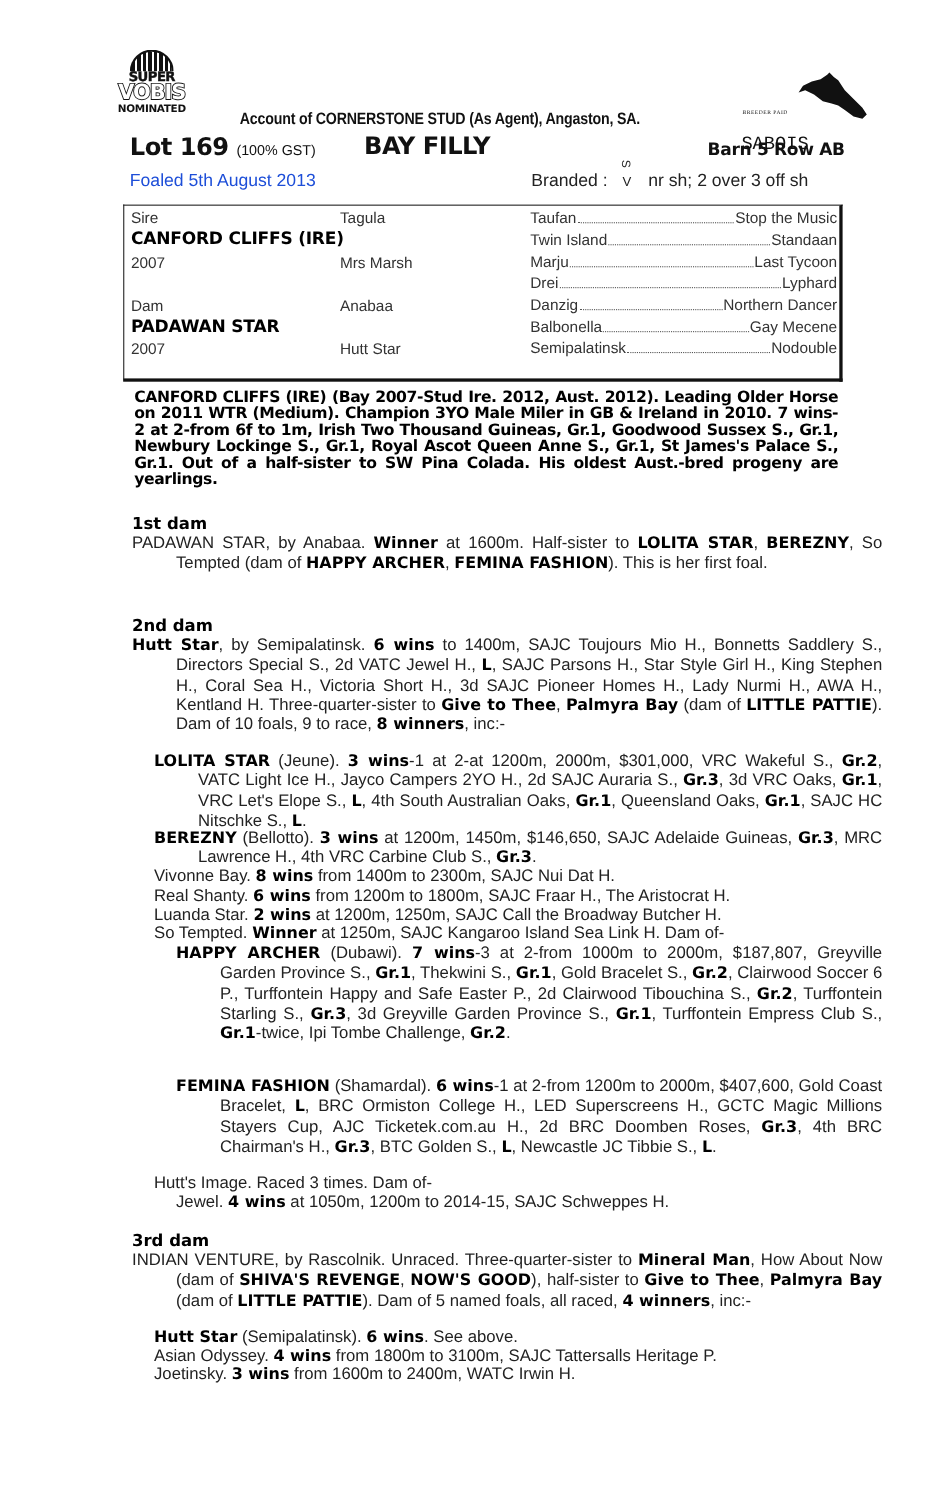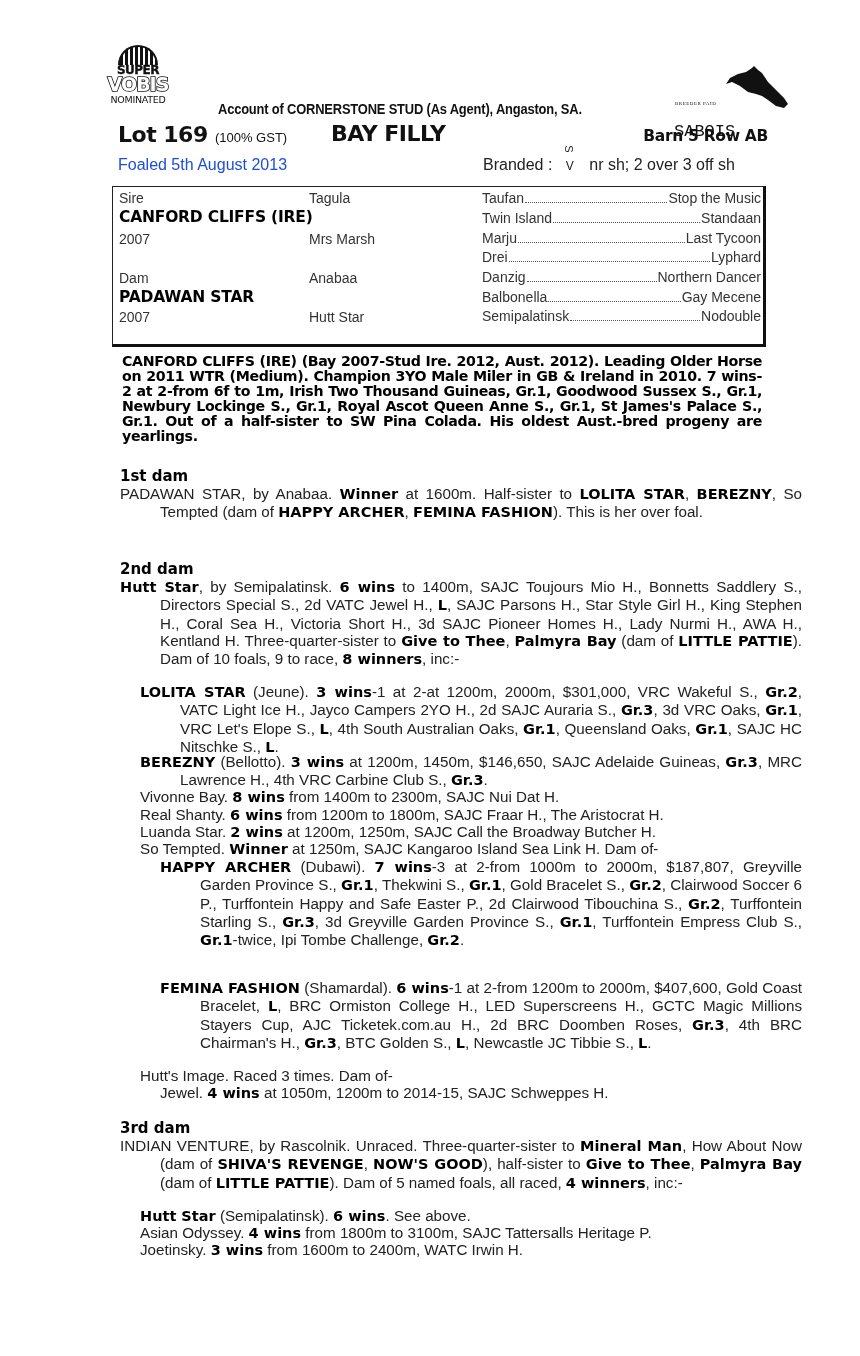--- a/index.html
+++ b/index.html
@@ -4,21 +4,21 @@
 <style>
   html, body { margin: 0; padding: 0; background: #ffffff; }
   body { width: 860px; height: 1356px; position: relative; overflow: hidden; color: #111; font-family: "Liberation Sans", sans-serif; }
   .page { position: absolute; left: 0; top: 0; width: 860px; height: 1356px; }
 
   
   .vobis { position: absolute; left: 93px; top: 45px; width: 90px; height: 62px; text-align: center; }
   .vobis .sun { width: 40px; height: 20px; margin: 0 auto; border-radius: 40px 40px 0 0; background: repeating-linear-gradient(90deg, #111 0 3px, #fff 3px 5px); border: 2px solid #111; border-bottom: none; box-sizing: border-box; }
   .vobis .super { font-family: "DejaVu Sans", sans-serif; font-weight: 900; font-size: 12px; line-height: 11px; letter-spacing: -0.5px; -webkit-text-stroke: 0.4px #111; }
   .vobis .vob { font-family: "DejaVu Sans", sans-serif; font-weight: 900; font-size: 19px; line-height: 17px; letter-spacing: -1px; color: #fff; -webkit-text-stroke: 1.6px #111; paint-order: stroke fill; text-shadow: 0 0 0 #111; }
-  .vobis .nom { font-family: "DejaVu Sans", sans-serif; font-weight: 400; font-size: 9.5px; line-height: 11px; letter-spacing: -0.3px; margin-top: 1px; }
+  .vobis .nom { font-family: "DejaVu Sans", sans-serif; font-weight: 700; font-size: 9.5px; line-height: 11px; letter-spacing: -0.3px; margin-top: 1px; }
 
   .account { position: absolute; left: 218px; top: 100px; font-family: "Liberation Sans", sans-serif; font-weight: bold; font-size: 15px; letter-spacing: -0.2px; transform: scaleX(0.86); transform-origin: left center; white-space: nowrap; }
 
   .sabois { position: absolute; left: 672px; top: 64px; width: 120px; height: 50px; }
   .sabois .word { position: absolute; left: 2px; top: 18px; font-family: Liberation Mono, monospace; font-size: 17px; letter-spacing: 0px; margin-top: 40px; }
   .sabois .sub { position: absolute; left: 3px; top: 37px; font-family: "Liberation Serif", serif; font-size: 5px; letter-spacing: 0.5px; }
   .sabois svg { position: absolute; left: 52px; top: 0; }
 
   .lotline { position: absolute; left: 118px; top: 122px; width: 650px; height: 26px; }
   .lot { position: absolute; left: 0; top: 0; font-family: "DejaVu Sans", sans-serif; font-weight: bold; font-size: 22px; letter-spacing: -0.5px; }
@@ -138,21 +138,21 @@
     <div class="anc" style="top:121px;">
         <span>Semipalatinsk</span>
         <span class="dots"></span>
         <span>Nodouble</span>
       </div>
   </div>
 
   <div class="essay">CANFORD CLIFFS (IRE) (Bay 2007-Stud Ire. 2012, Aust. 2012). Leading Older Horse on 2011 WTR (Medium). Champion 3YO Male Miler in GB &amp; Ireland in 2010. 7 wins-2 at 2-from 6f to 1m, Irish Two Thousand Guineas, Gr.1, Goodwood Sussex S., Gr.1, Newbury Lockinge S., Gr.1, Royal Ascot Queen Anne S., Gr.1, St James's Palace S., Gr.1. Out of a half-sister to SW Pina Colada. His oldest Aust.-bred progeny are yearlings.</div>
 
   <div class="dam-h" style="top:467px;">1st dam</div>
-  <div class="blk hang" style="top:485px;"><span>PADAWAN STAR, by Anabaa. </span><b>Winner</b><span> at 1600m. Half-sister to </span><b>LOLITA STAR</b><span>, </span><b>BEREZNY</b><span>, So Tempted (dam of </span><b>HAPPY ARCHER</b><span>, </span><b>FEMINA FASHION</b><span>). This is her over foal.</span></div>
+  <div class="blk hang" style="top:485px;"><span>PADAWAN STAR, by Anabaa. </span><b>Winner</b><span> at 1600m. Half-sister to </span><b>LOLITA STAR</b><span>, </span><b>BEREZNY</b><span>, So Tempted (dam of </span><b>HAPPY ARCHER</b><span>, </span><b>FEMINA FASHION</b><span>). This is her first foal.</span></div>
 
   <div class="dam-h" style="top:560px;">2nd dam</div>
   <div class="blk hang" style="top:578px;"><b>Hutt Star</b><span>, by Semipalatinsk. </span><b>6 wins</b><span> to 1400m, SAJC Toujours Mio H., Bonnetts Saddlery S., Directors Special S., 2d VATC Jewel H., </span><b>L</b><span>, SAJC Parsons H., Star Style Girl H., King Stephen H., Coral Sea H., Victoria Short H., 3d SAJC Pioneer Homes H., Lady Nurmi H., AWA H., Kentland H. Three-quarter-sister to </span><b>Give to Thee</b><span>, </span><b>Palmyra Bay</b><span> (dam of </span><b>LITTLE PATTIE</b><span>). Dam of 10 foals, 9 to race, </span><b>8 winners</b><span>, inc:-</span></div>
 
   <div class="blk ind1 hang" style="top:683px;"><b>LOLITA STAR</b><span> (Jeune). </span><b>3 wins</b><span>-1 at 2-at 1200m, 2000m, $301,000, VRC Wakeful S., </span><b>Gr.2</b><span>, VATC Light Ice H., Jayco Campers 2YO H., 2d SAJC Auraria S., </span><b>Gr.3</b><span>, 3d VRC Oaks, </span><b>Gr.1</b><span>, VRC Let's Elope S., </span><b>L</b><span>, 4th South Australian Oaks, </span><b>Gr.1</b><span>, Queensland Oaks, </span><b>Gr.1</b><span>, SAJC HC Nitschke S., </span><b>L</b><span>.</span></div>
 
   <div class="blk ind1 hang" style="top:753px;"><b>BEREZNY</b><span> (Bellotto). </span><b>3 wins</b><span> at 1200m, 1450m, $146,650, SAJC Adelaide Guineas, </span><b>Gr.3</b><span>, MRC Lawrence H., 4th VRC Carbine Club S., </span><b>Gr.3</b><span>.</span></div>
 
   <div class="blk ind1 line" style="top:788px;"><span>Vivonne Bay. </span><b>8 wins</b><span> from 1400m to 2300m, SAJC Nui Dat H.</span></div>
   <div class="blk ind1 line" style="top:806px;"><span>Real Shanty. </span><b>6 wins</b><span> from 1200m to 1800m, SAJC Fraar H., The Aristocrat H.</span></div>

